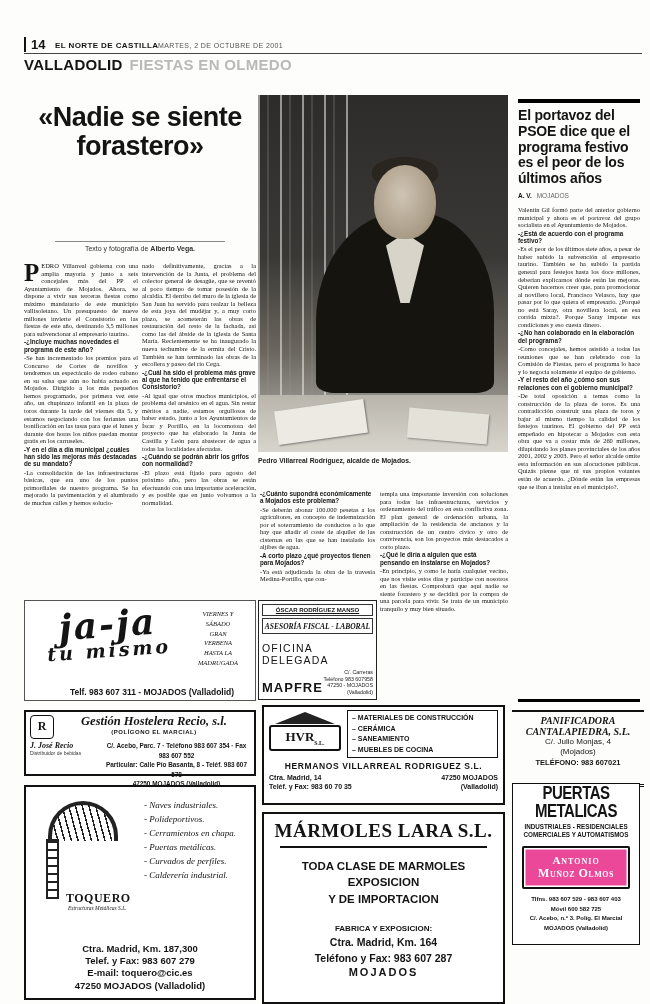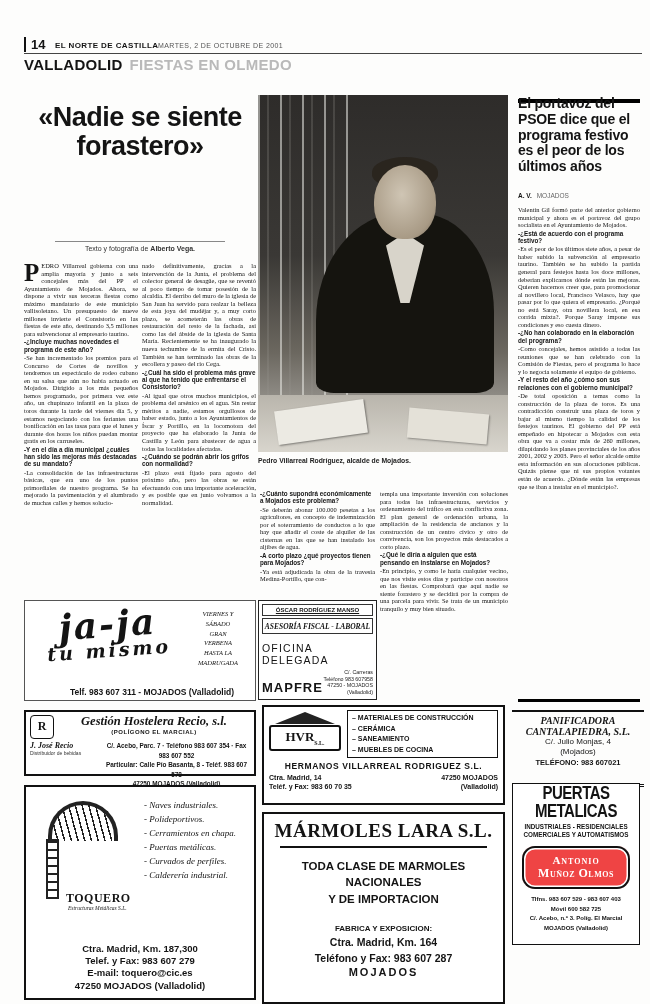--- a/index.html
+++ b/index.html
@@ -44,21 +44,21 @@
   .col p{margin:0 0 1px 0;}
   .col p.q{font-family:"Liberation Sans",sans-serif;font-weight:bold;font-size:6.3px;text-align:left;}
   .col1{left:24px;top:262px;width:114px;height:336px;}
   .col2{left:142px;top:262px;width:114px;height:336px;}
   .col3{left:260px;top:490px;width:115px;height:122px;}
   .col4{left:380px;top:490px;width:128px;height:205px;}
   .dropcap{float:left;font:bold 25px/20px "Liberation Serif",serif;padding:1px 2px 0 0;}
 
   
   .sb-bar-top{left:518px;top:99px;width:122px;height:4px;background:#000;}
-  .sb-title{left:518px;top:96px;width:124px;font:bold 14px/1.13 "Liberation Sans",sans-serif;letter-spacing:-.2px;}
+  .sb-title{left:518px;top:108px;width:124px;font:bold 14px/1.13 "Liberation Sans",sans-serif;letter-spacing:-.2px;}
   .sb-byline{left:518px;top:192px;font:bold 6.5px "Liberation Sans",sans-serif;}
   .sb-byline .place{font-weight:normal;color:#666;margin-left:3px;}
   .sb-text{left:518px;top:206px;width:122px;height:490px;}
   .sb-bar-bot{left:518px;top:699px;width:122px;height:3px;background:#000;}
 
   
   .ad{box-sizing:border-box;border:1px solid #222;background:#fff;}
 
   
   .ad-jaja{left:24px;top:600px;width:232px;height:101px;border:1px solid #555;}
@@ -134,21 +134,21 @@
   .ad-pan{left:512px;top:710px;width:128px;height:66px;border-top:2px solid #111;border-bottom:3px double #111;
           padding:3px 2px;text-align:center;}
   .pan-title{font:italic bold 10px/1.1 "Liberation Serif",serif;}
   .pan-line{font:8px/1.25 "Liberation Sans",sans-serif;}
   .pan-tel{font:bold 7.5px "Liberation Sans",sans-serif;margin-top:1px;}
 
   
   .ad-puertas{left:512px;top:783px;width:128px;height:162px;border:1.5px solid #111;padding:4px 3px;text-align:center;}
   .pm-title{font:bold 15px/0.95 "Liberation Sans",sans-serif;letter-spacing:-.5px;transform:scaleY(1.25);}
   .pm-sub{font:bold 6.3px/1.4 "Liberation Sans",sans-serif;margin-top:6px;}
-  .amo-box{margin:6px auto 0;width:104px;background:#ef4444;color:#fff;border-radius:13px;
+  .amo-box{margin:6px auto 0;width:104px;background:#ec4899;color:#fff;border-radius:2px;
      box-shadow:inset 0 0 0 2px #111, inset 0 0 0 3.5px #fff;padding:8px 2px;}
   .amo-l1{font:bold 11px "Liberation Serif",serif;letter-spacing:1px;font-variant:small-caps;}
   .amo-l2{font:bold 12px "Liberation Serif",serif;letter-spacing:.5px;font-variant:small-caps;}
   .pm-contact{font:bold 6px/1.6 "Liberation Sans",sans-serif;margin-top:6px;}
 </style>
 </head>
 <body>
 
 <div class="page">
 
@@ -324,21 +324,21 @@
         <div>(Valladolid)</div>
       </div>
     </div>
   </div>
 
   <div class="abs ad ad-marmoles">
     <div class="mm-title">MÁRMOLES LARA S.L.</div>
     <div class="mm-rule"></div>
     <div class="mm-claim">
       <div>TODA CLASE DE MARMOLES</div>
-      <div>NACIONALES</div>
+      <div>EXPOSICION</div>
       <div>Y DE IMPORTACION</div>
     </div>
     <div class="mm-fab">FABRICA Y EXPOSICION:</div>
     <div class="mm-l1">Ctra. Madrid, Km. 164</div>
     <div class="mm-l2">Teléfono y Fax: 983 607 287</div>
     <div class="mm-city">MOJADOS</div>
   </div>
 
   <div class="abs ad-pan">
     <div class="pan-title">

